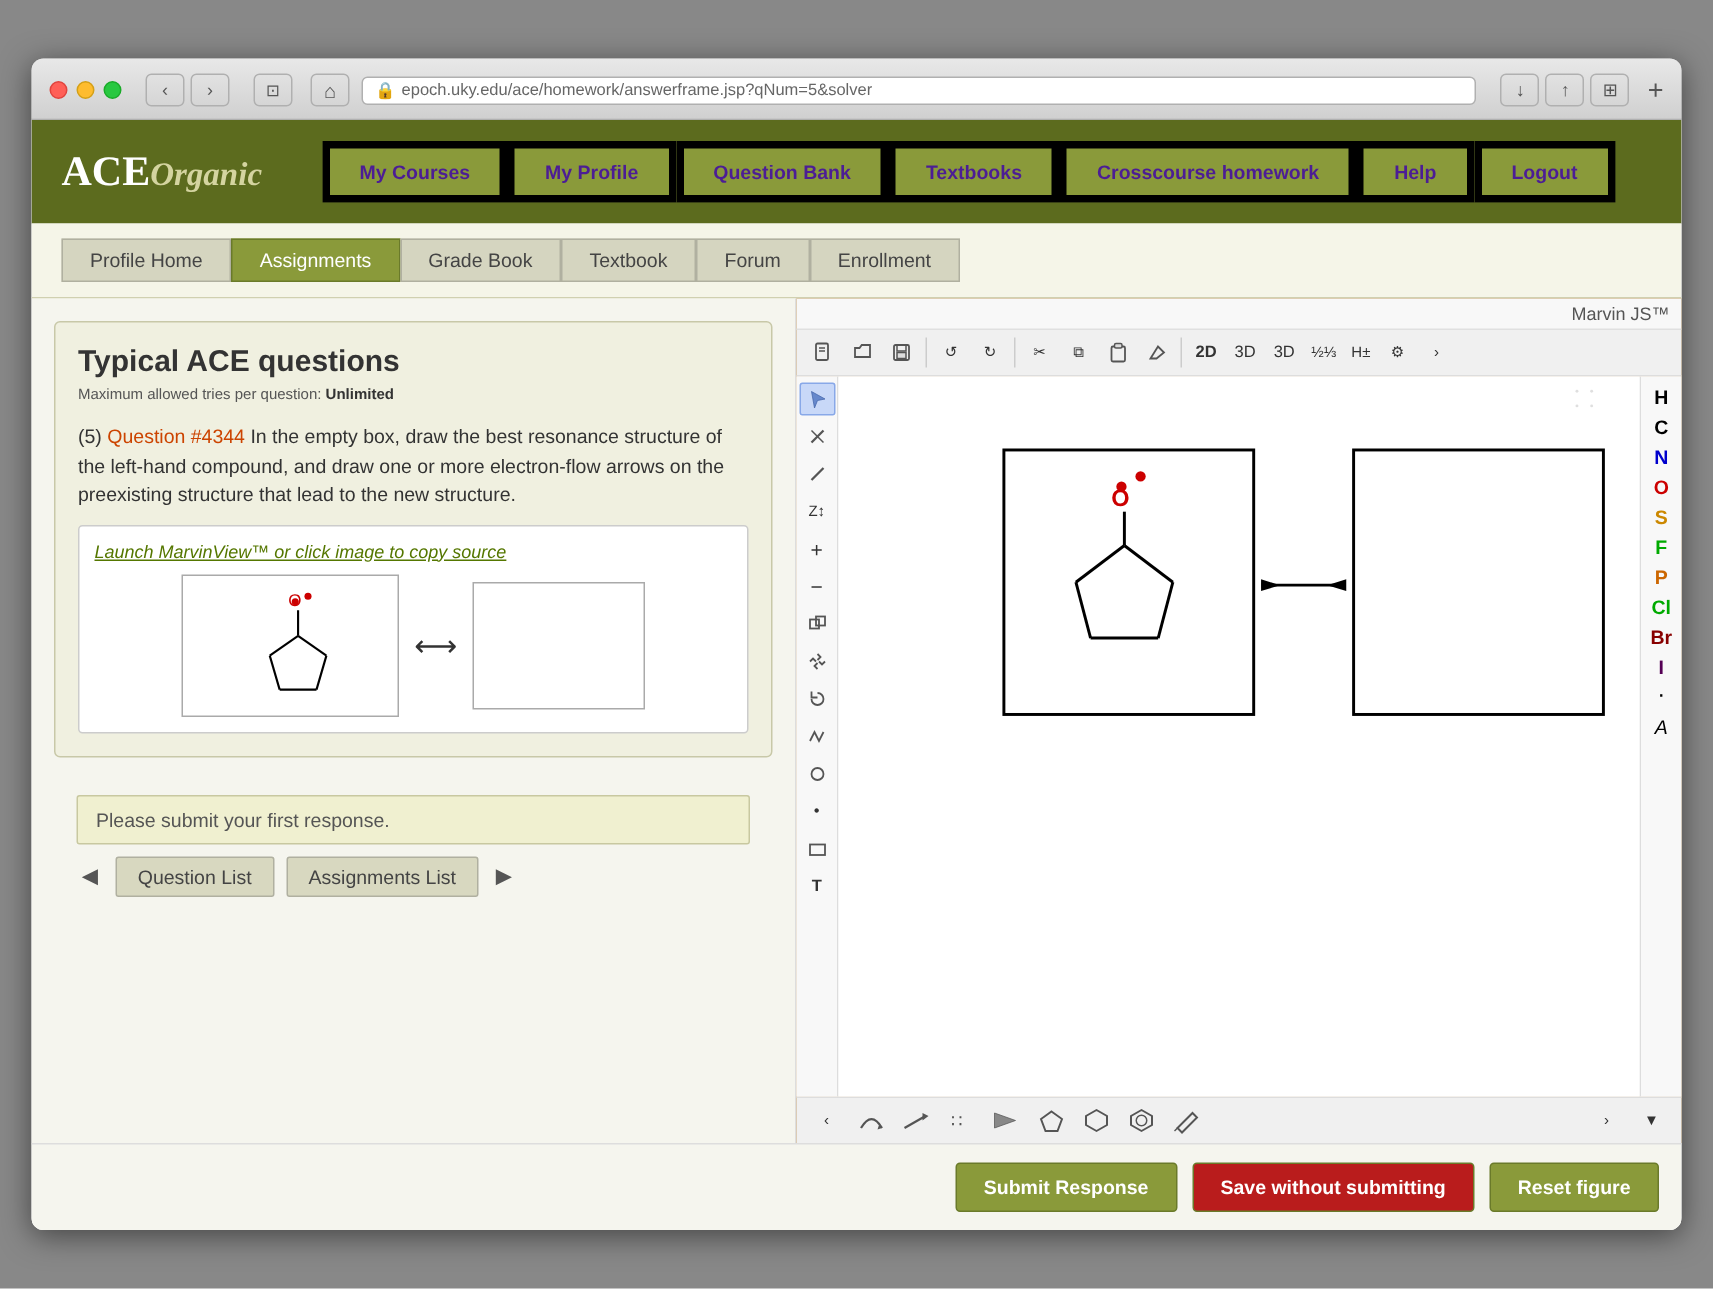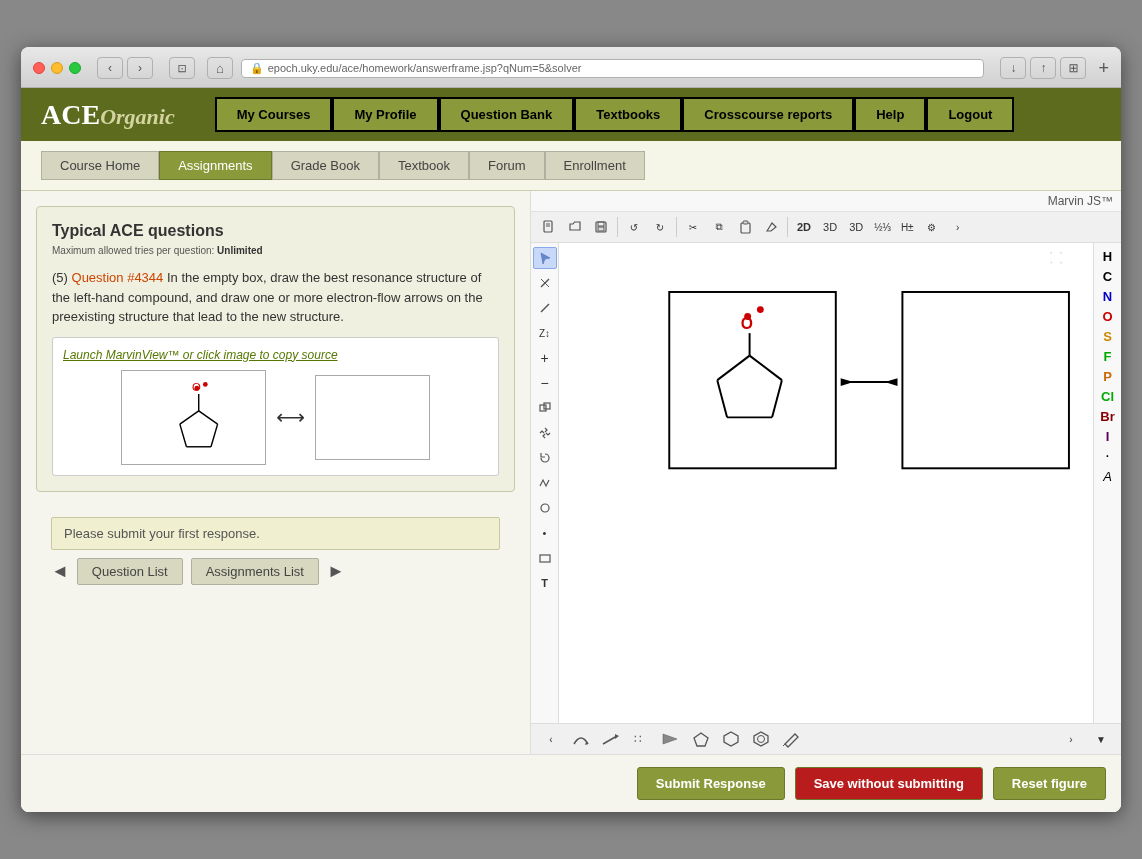--- a/index.html
+++ b/index.html
@@ -35,40 +35,40 @@
     .address-bar { flex: 1; background: white; border: 1px solid #b0b0b0; border-radius: 4px; padding: 2px 8px; font-size: 12px; color: #333; display: flex; align-items: center; gap: 4px; }
     .address-bar span { color: #666; font-size: 11px; }
     .browser-actions { display: flex; gap: 4px; margin-left: 8px; }
     .browser-action-btn { background: none; border: 1px solid #b0b0b0; border-radius: 4px; width: 26px; height: 22px; cursor: pointer; font-size: 12px; color: #555; display: flex; align-items: center; justify-content: center; }
     .plus-btn { background: none; border: none; font-size: 18px; color: #555; cursor: pointer; margin-left: 4px; }
 
     
     .app-content { background: white; }
 
     
-    .top-nav { background: #5c6b1e; padding: 0; display: flex; align-items: center; height: 53px; }
+    .top-nav { background: #5c6b1e; padding: 0; display: flex; align-items: center; height: 69px; }
     .logo { padding: 0 20px; }
     .logo-text { color: white; font-size: 28px; font-weight: bold; font-family: Georgia, serif; }
     .logo-text span { font-style: italic; color: #d4d4a0; font-size: 22px; }
     .nav-buttons { display: flex; gap: 0; margin-left: 20px; }
-    .nav-btn { background: #8a9a3a; border: 2px solid #000000; color: #000000; padding: 8px 20px; cursor: pointer; font-size: 13px; font-weight: bold; text-decoration: none; display: inline-block; }
+    .nav-btn { background: #8a9a3a; border: 5px solid #000000; color: #4c1d95; padding: 8px 20px; cursor: pointer; font-size: 13px; font-weight: bold; text-decoration: none; display: inline-block; }
 
     
     .course-header { background: #f5f5e8; border-bottom: 1px solid #d0d0b0; padding: 10px 20px; display: flex; align-items: center; gap: 20px; }
     .course-title { font-size: 17px; font-weight: bold; color: #333; flex: 1; }
     .course-tabs { display: flex; gap: 0; }
     .course-tab { background: #d5d5c0; border: 1px solid #b0b0a0; color: #444; padding: 6px 18px; cursor: pointer; font-size: 13px; text-decoration: none; }
     .course-tab.active { background: #8a9a3a; color: white; border-color: #6a7a2a; }
 
     .content-area { display: flex; padding: 0; gap: 0; }
 
     
     .left-panel { width: 510px; padding: 15px; background: #f5f5ee; border-right: 1px solid #ddd; }
     .question-box { background: #f0f0e0; border: 1px solid #c8c8a8; border-radius: 4px; padding: 15px; margin-bottom: 15px; }
-    .question-box h3 { font-size: 16px; color: #333; margin-bottom: 5px; }
+    .question-box h3 { font-size: 20px; color: #333; margin-bottom: 5px; }
     .question-box .tries { font-size: 10px; color: #555; margin-bottom: 12px; }
     .tries strong { font-weight: bold; color: #333; }
     .question-text { font-size: 13px; color: #333; line-height: 1.5; margin-bottom: 10px; }
     .question-num { color: #333; }
     .question-image-area { background: #fff; border: 1px solid #ccc; padding: 10px; border-radius: 3px; }
     .launch-link { color: #557700; font-size: 12px; font-style: italic; text-decoration: underline; cursor: pointer; display: block; margin-bottom: 8px; }
     .molecule-diagram { display: flex; align-items: center; gap: 10px; justify-content: center; }
     .molecule-box { width: 145px; height: 95px; border: 1px solid #aaa; background: white; display: flex; align-items: center; justify-content: center; position: relative; }
     .arrow-symbol { font-size: 20px; color: #333; }
 
@@ -156,29 +156,29 @@
       <div class="logo">
         <span class="logo-text">
           ACE<span>Organic</span>
         </span>
       </div>
       <div class="nav-buttons">
         <button class="nav-btn">My Courses</button>
         <button class="nav-btn">My Profile</button>
         <button class="nav-btn">Question Bank</button>
         <button class="nav-btn">Textbooks</button>
-        <button class="nav-btn">Crosscourse reports</button>
+        <button class="nav-btn">Crosscourse homework</button>
         <button class="nav-btn">Help</button>
         <button class="nav-btn">Logout</button>
       </div>
     </div>
 
     <div class="course-header">
       <div class="course-tabs">
-        <a class="course-tab">Course Home</a>
+        <a class="course-tab">Profile Home</a>
         <a class="course-tab active">Assignments</a>
         <a class="course-tab">Grade Book</a>
         <a class="course-tab">Textbook</a>
         <a class="course-tab">Forum</a>
         <a class="course-tab">Enrollment</a>
       </div>
     </div>
 
     <div class="content-area">
 

